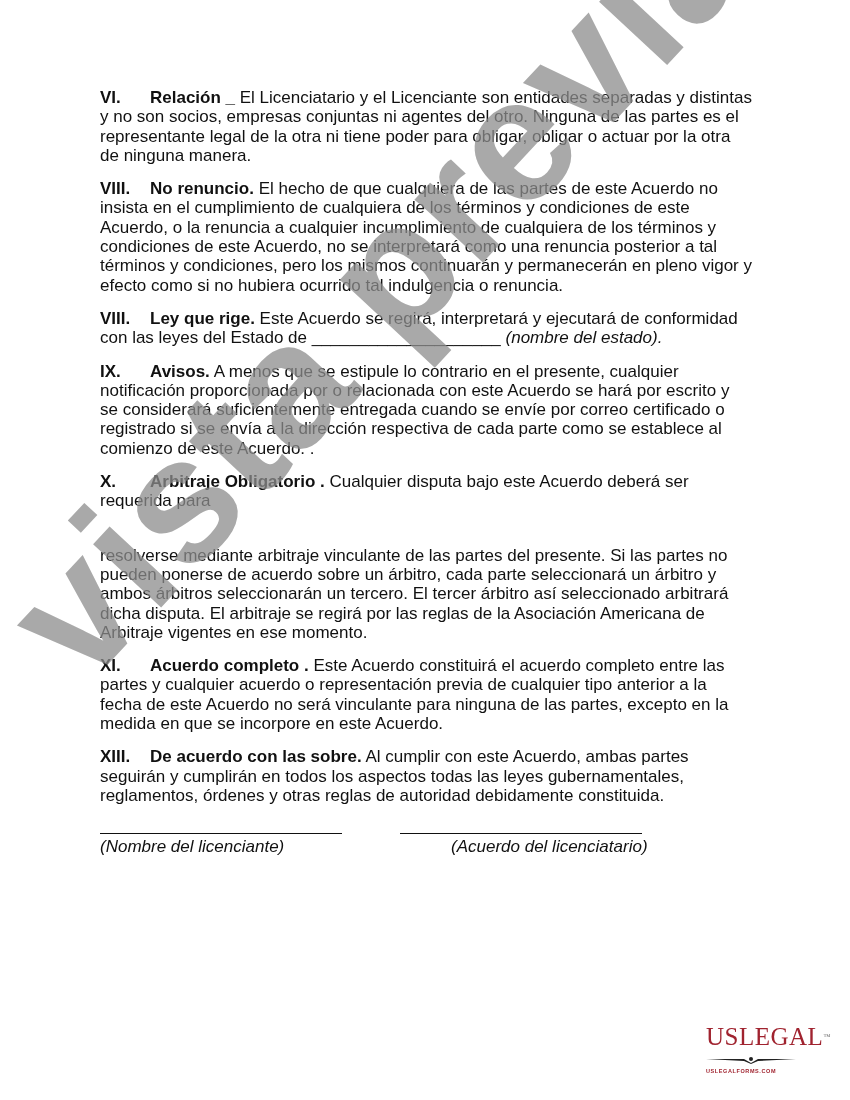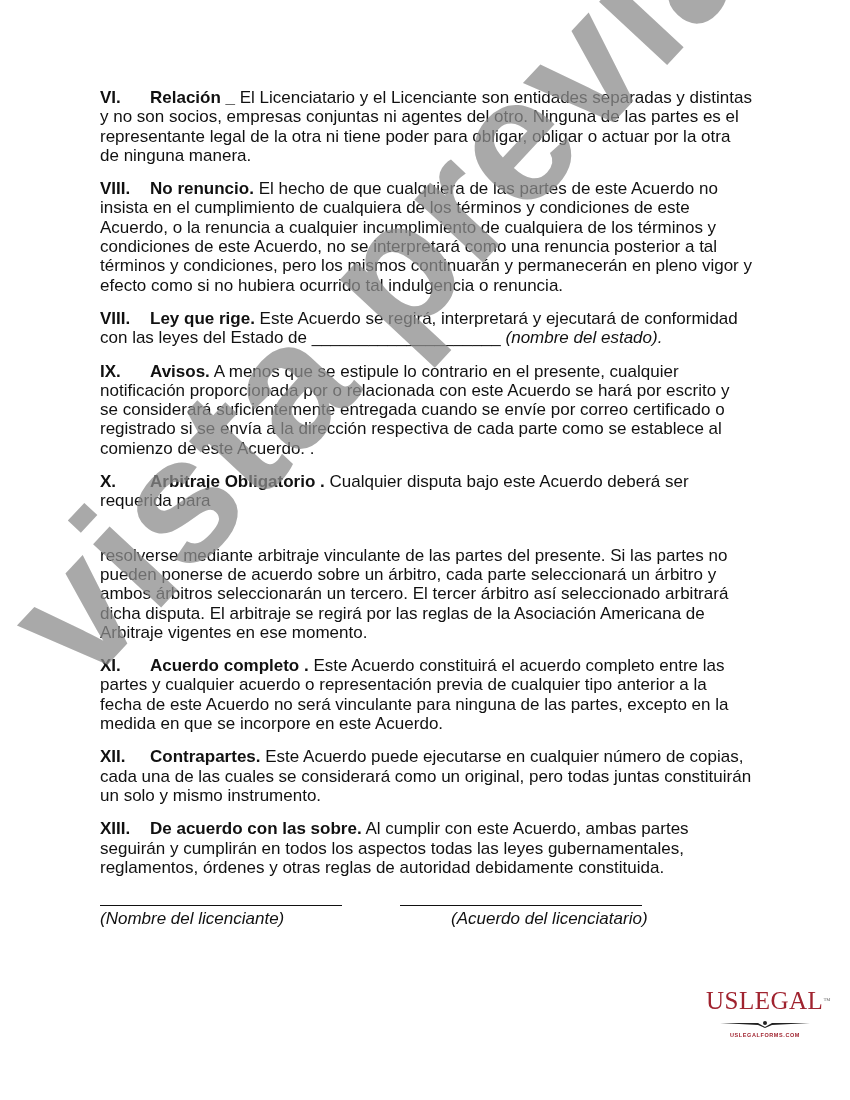--- a/index.html
+++ b/index.html
@@ -13,21 +13,21 @@
   .head { font-weight: bold; }
   .it { font-style: italic; }
   .sig-row { position: relative; height: 44px; margin-top: 2px; }
   .sig-line { position: absolute; top: 0; border-bottom: 1px solid #111; height: 14px; }
   .sig-label { position: absolute; top: 18px; font-style: italic; text-align: right; }
   .watermark { position: absolute; left: 40px; top: 560px;
                font-family: "Liberation Sans", sans-serif; font-weight: bold;
                font-size: 176px; color: rgba(140,140,140,0.75); letter-spacing: 2px;
                transform: rotate(-47deg); transform-origin: 0 50%; white-space: nowrap;
                pointer-events: none; line-height: 1; }
-  .logo { position: absolute; left: 706px; top: 988px; width: 118px; text-align: center; }
+  .logo { position: absolute; left: 706px; top: 1024px; width: 118px; }
   .logo-text { font-family: "Liberation Serif", serif; font-size: 25px; color: #a0232f;
                letter-spacing: 0.5px; line-height: 26px; }
   .logo-text sup { font-size: 7px; vertical-align: top; color: #666; }
   .logo-wing { height: 8px; margin: 1px auto 0; width: 90px; }
   .logo-url { font-size: 5.5px; color: #a0232f; letter-spacing: 0.6px; font-weight: bold; }
 </style>
 </head>
 <body>
 
 <div class="page">
@@ -53,23 +53,20 @@
       <span class="num">X.</span><span class="head">Arbitraje Obligatorio .</span><span> Cualquier disputa bajo este Acuerdo deberá ser requerida para</span>
     </p>
     <p class="para">
       <span>resolverse mediante arbitraje vinculante de las partes del presente. Si las partes no pueden ponerse de acuerdo sobre un árbitro, cada parte seleccionará un árbitro y ambos árbitros seleccionarán un tercero. El tercer árbitro así seleccionado arbitrará dicha disputa. El arbitraje se regirá por las reglas de la Asociación Americana de Arbitraje vigentes en ese momento.</span>
     </p>
 
     <p class="para">
       <span class="num">XI.</span><span class="head">Acuerdo completo .</span><span> Este Acuerdo constituirá el acuerdo completo entre las partes y cualquier acuerdo o representación previa de cualquier tipo anterior a la fecha de este Acuerdo no será vinculante para ninguna de las partes, excepto en la medida en que se incorpore en este Acuerdo.</span>
     </p>
 
-    <p class="para">
-      <span class="num">XII.</span><span class="head">Contrapartes.</span><span> Este Acuerdo puede ejecutarse en cualquier número de copias, cada una de las cuales se considerará como un original, pero todas juntas constituirán un solo y mismo instrumento.</span>
-    </p>
 
     <p class="para">
       <span class="num">XIII.</span><span class="head">De acuerdo con las sobre.</span><span> Al cumplir con este Acuerdo, ambas partes seguirán y cumplirán en todos los aspectos todas las leyes gubernamentales, reglamentos, órdenes y otras reglas de autoridad debidamente constituida.</span>
     </p>
 
 
     <div class="sig-row">
       <div class="sig-line" style="left:0; width:242px;"></div>
       <div class="sig-line" style="left:300px; width:242px;"></div>
       <span class="sig-label" style="left:0;">(Nombre del licenciante)</span>

